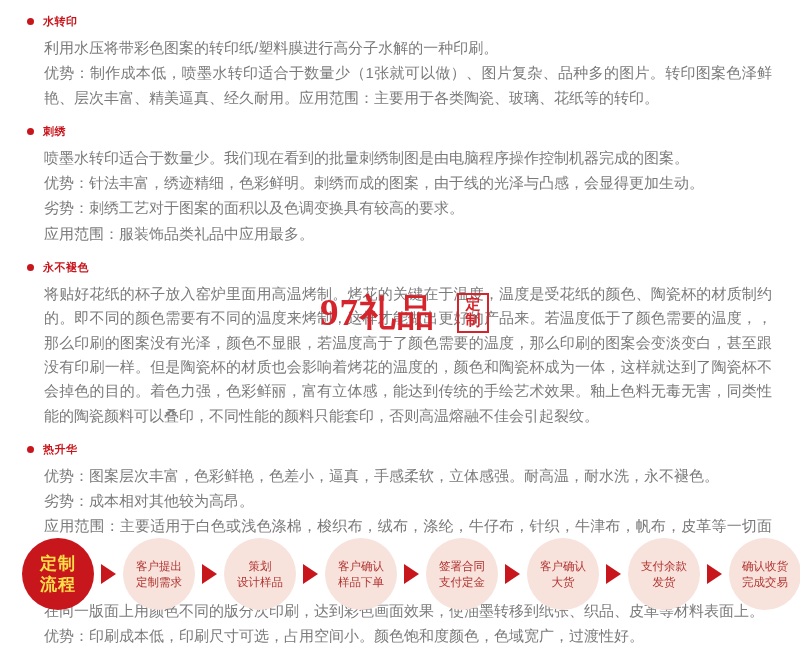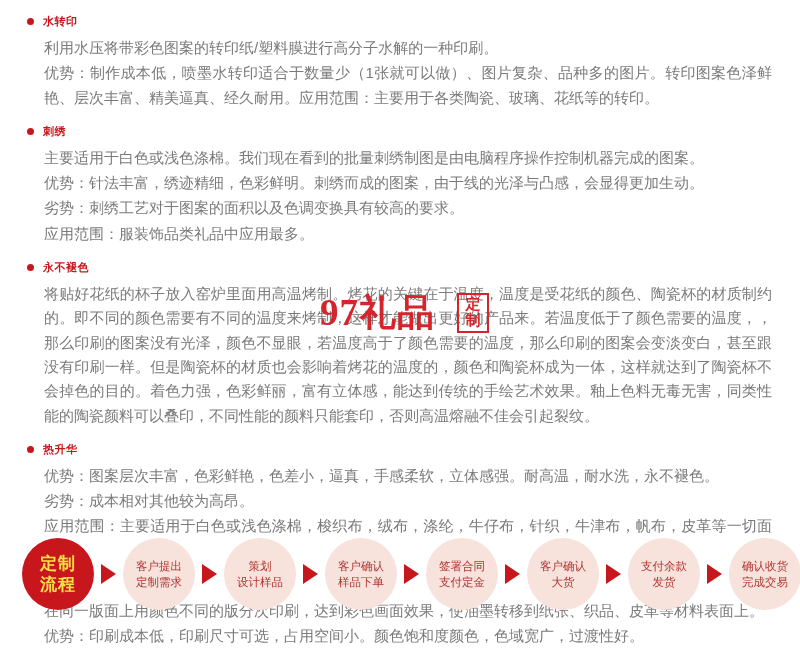--- a/index.html
+++ b/index.html
@@ -151,21 +151,21 @@
     </div>
     <div class="para">利用水压将带彩色图案的转印纸/塑料膜进行高分子水解的一种印刷。</div>
     <div class="para">优势：制作成本低，喷墨水转印适合于数量少（1张就可以做）、图片复杂、品种多的图片。转印图案色泽鲜艳、层次丰富、精美逼真、经久耐用。应用范围：主要用于各类陶瓷、玻璃、花纸等的转印。</div>
   </div>
 
   <div class="section">
     <div class="sec-head">
       <span class="bullet"></span>
       <span class="sec-title">刺绣</span>
     </div>
-    <div class="para">主要适用于白色或浅色涤棉。我们现在看到的批量刺绣制图是由电脑程序操作控制机器完成的图案。</div>
+    <div class="para">喷墨水转印适合于数量少。我们现在看到的批量刺绣制图是由电脑程序操作控制机器完成的图案。</div>
     <div class="para">优势：针法丰富，绣迹精细，色彩鲜明。刺绣而成的图案，由于线的光泽与凸感，会显得更加生动。</div>
     <div class="para">劣势：刺绣工艺对于图案的面积以及色调变换具有较高的要求。</div>
     <div class="para">应用范围：服装饰品类礼品中应用最多。</div>
   </div>
 
   <div class="section">
     <div class="sec-head">
       <span class="bullet"></span>
       <span class="sec-title">永不褪色</span>
     </div>

